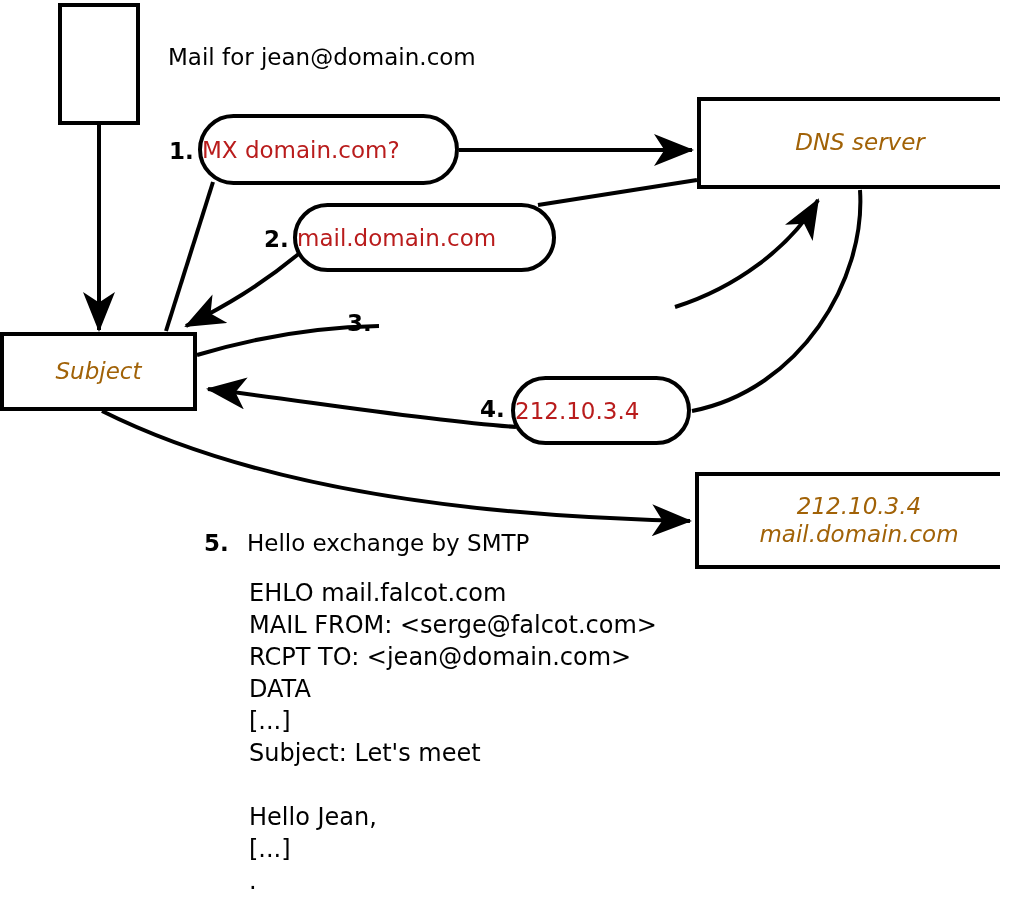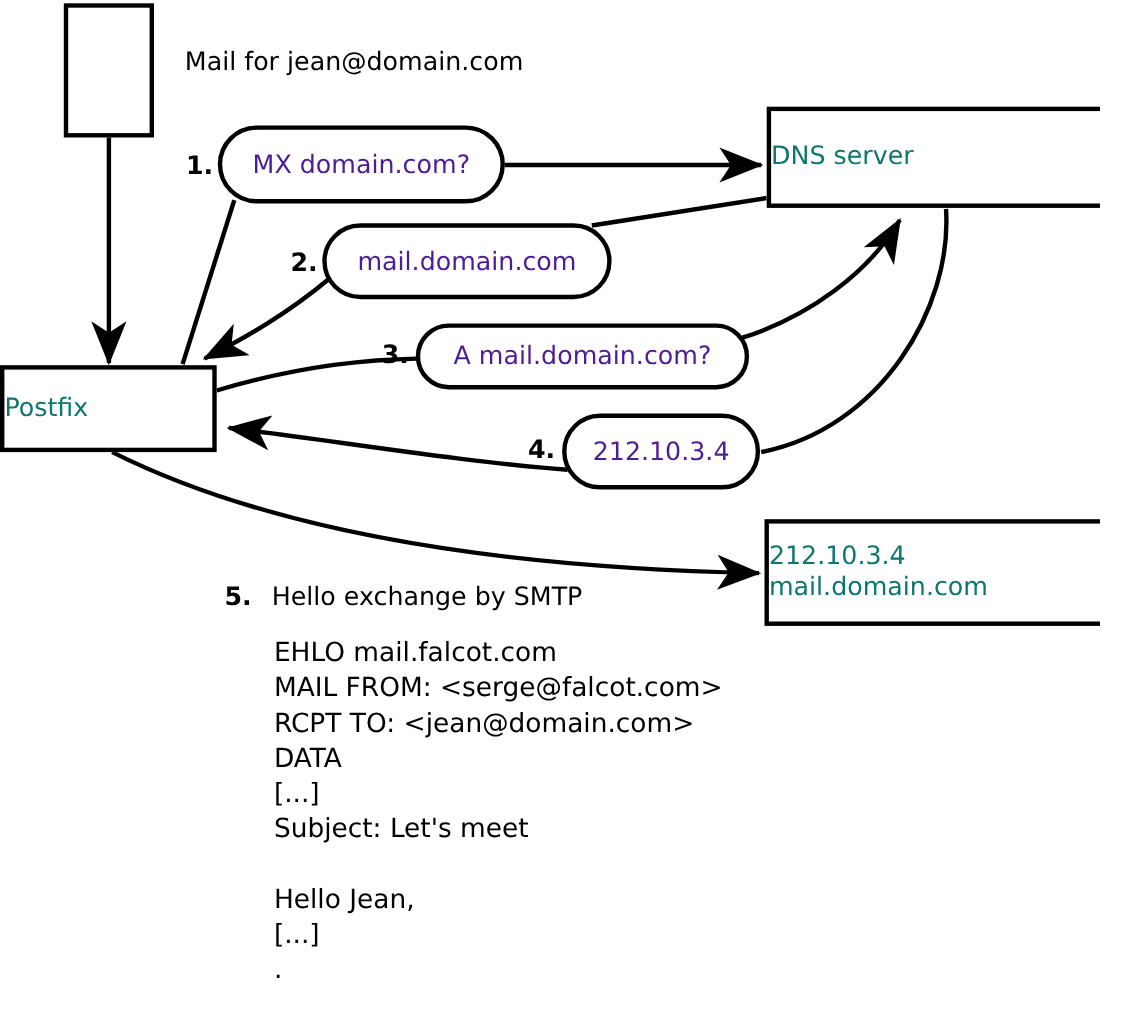--- a/index.html
+++ b/index.html
@@ -22,34 +22,34 @@
     width: 1024px;
     height: 919px;
   }
   .node-box {
     position: absolute;
     box-sizing: border-box;
     border: 4px solid #000000;
     background: #ffffff;
     display: flex;
     flex-direction: column;
-    align-items: flex-start;
+    align-items: center;
     justify-content: center;
     line-height: 1.18;
-    color: #0f766e;
+    color: #a16207;
+    font-style: italic;
   }
   .bubble {
     position: absolute;
     box-sizing: border-box;
     border: 4px solid #000000;
     background: #ffffff;
     display: flex;
     align-items: center;
-    justify-content: center;
-    color: #4c1d95;
+    color: #b91c1c;
     white-space: nowrap;
   }
   .plain-text {
     position: absolute;
     color: #000000;
     white-space: pre;
   }
   .step-num {
     position: absolute;
     color: #000000;
@@ -132,40 +132,37 @@
     </g>
   </svg>
 
   <div class="node-box" id="empty-box">
     <span></span>
   </div>
 
   <div class="plain-text" id="title-text">Mail for jean@domain.com</div>
 
   <div class="node-box" id="postfix-box">
-    <span>Postfix</span>
+    <span>Subject</span>
   </div>
 
   <div class="node-box" id="dns-box">
     <span>DNS server</span>
   </div>
 
   <div class="node-box" id="dest-box">
     <span>212.10.3.4</span>
     <span>mail.domain.com</span>
   </div>
 
   <div class="bubble" id="bubble-1">
     <span>MX domain.com?</span>
   </div>
   <div class="bubble" id="bubble-2">
     <span>mail.domain.com</span>
-  </div>
-  <div class="bubble" id="bubble-3">
-    <span>A mail.domain.com?</span>
   </div>
   <div class="bubble" id="bubble-4">
     <span>212.10.3.4</span>
   </div>
 
   <div class="step-num" id="num-1">1.</div>
   <div class="step-num" id="num-2">2.</div>
   <div class="step-num" id="num-3">3.</div>
   <div class="step-num" id="num-4">4.</div>
   <div class="step-num" id="num-5">5.</div>

